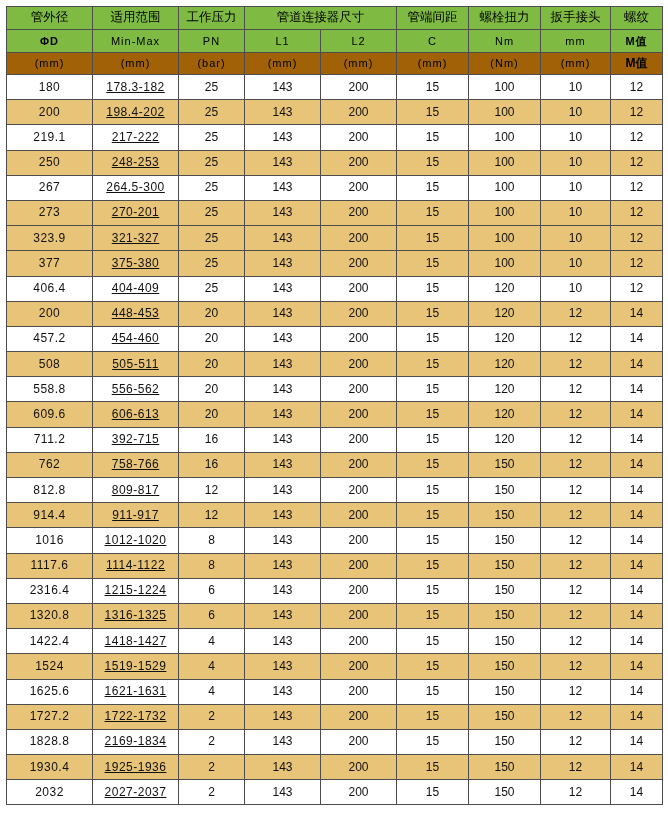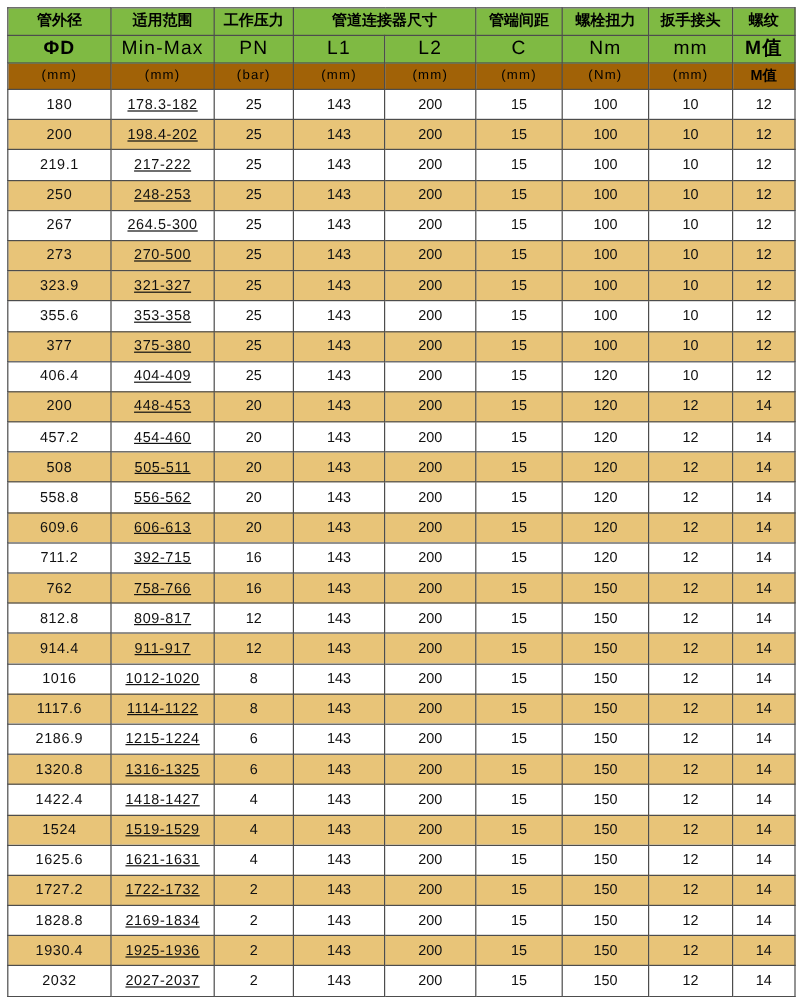--- a/index.html
+++ b/index.html
@@ -31,29 +31,29 @@
     text-align: center;
     vertical-align: middle;
     font-size: 12px;
     padding: 0;
     line-height: 1.1;
   }
   
   tr.hdr-main th {
     background: #7fba43;
     color: #000;
-    font-weight: bold;
+    font-weight: normal;
     height: 22px;
     font-size: 12.5px;
   }
   tr.hdr-sym th {
     background: #7fba43;
     color: #000;
     height: 22px;
-    font-size: 16px;
+    font-size: 11px;
     font-weight: normal;
     letter-spacing: 1px;
   }
   tr.hdr-sym th.bold {
     font-weight: bold;
   }
   tr.hdr-unit th {
     background: #a16207;
     color: #000;
     height: 21px;
@@ -178,43 +178,32 @@
           <td class="c3">25</td>
           <td class="c4">143</td>
           <td class="c5">200</td>
           <td class="c6">15</td>
           <td class="c7">100</td>
           <td class="c8">10</td>
           <td class="c9">12</td>
         </tr>
         <tr class="row-even">
           <td class="c1">273</td>
-          <td class="c2">270-500</td>
+          <td class="c2">270-201</td>
           <td class="c3">25</td>
           <td class="c4">143</td>
           <td class="c5">200</td>
           <td class="c6">15</td>
           <td class="c7">100</td>
           <td class="c8">10</td>
           <td class="c9">12</td>
         </tr>
         <tr class="row-even">
           <td class="c1">323.9</td>
           <td class="c2">321-327</td>
-          <td class="c3">25</td>
-          <td class="c4">143</td>
-          <td class="c5">200</td>
-          <td class="c6">15</td>
-          <td class="c7">100</td>
-          <td class="c8">10</td>
-          <td class="c9">12</td>
-        </tr>
-        <tr class="row-odd">
-          <td class="c1">355.6</td>
-          <td class="c2">353-358</td>
           <td class="c3">25</td>
           <td class="c4">143</td>
           <td class="c5">200</td>
           <td class="c6">15</td>
           <td class="c7">100</td>
           <td class="c8">10</td>
           <td class="c9">12</td>
         </tr>
         <tr class="row-even">
           <td class="c1">377</td>
@@ -353,21 +342,21 @@
           <td class="c2">1114-1122</td>
           <td class="c3">8</td>
           <td class="c4">143</td>
           <td class="c5">200</td>
           <td class="c6">15</td>
           <td class="c7">150</td>
           <td class="c8">12</td>
           <td class="c9">14</td>
         </tr>
         <tr class="row-odd">
-          <td class="c1">2186.9</td>
+          <td class="c1">2316.4</td>
           <td class="c2">1215-1224</td>
           <td class="c3">6</td>
           <td class="c4">143</td>
           <td class="c5">200</td>
           <td class="c6">15</td>
           <td class="c7">150</td>
           <td class="c8">12</td>
           <td class="c9">14</td>
         </tr>
         <tr class="row-even">

